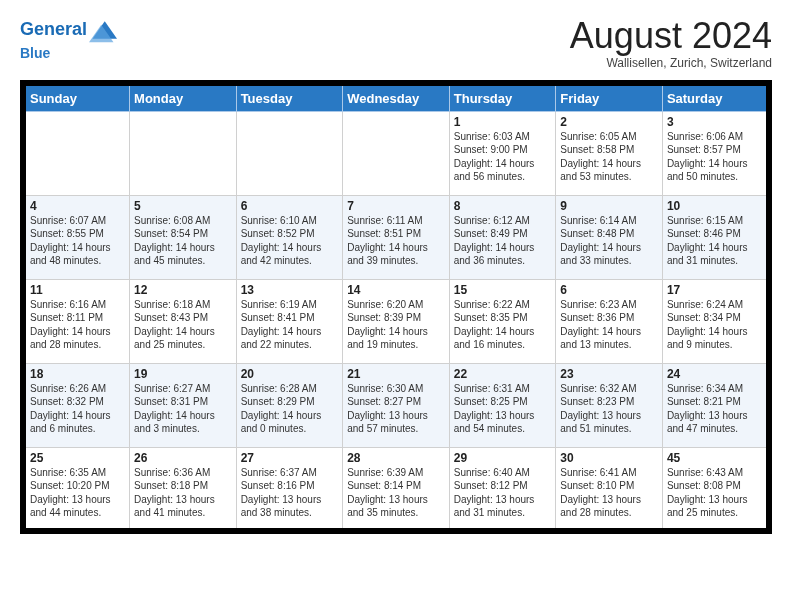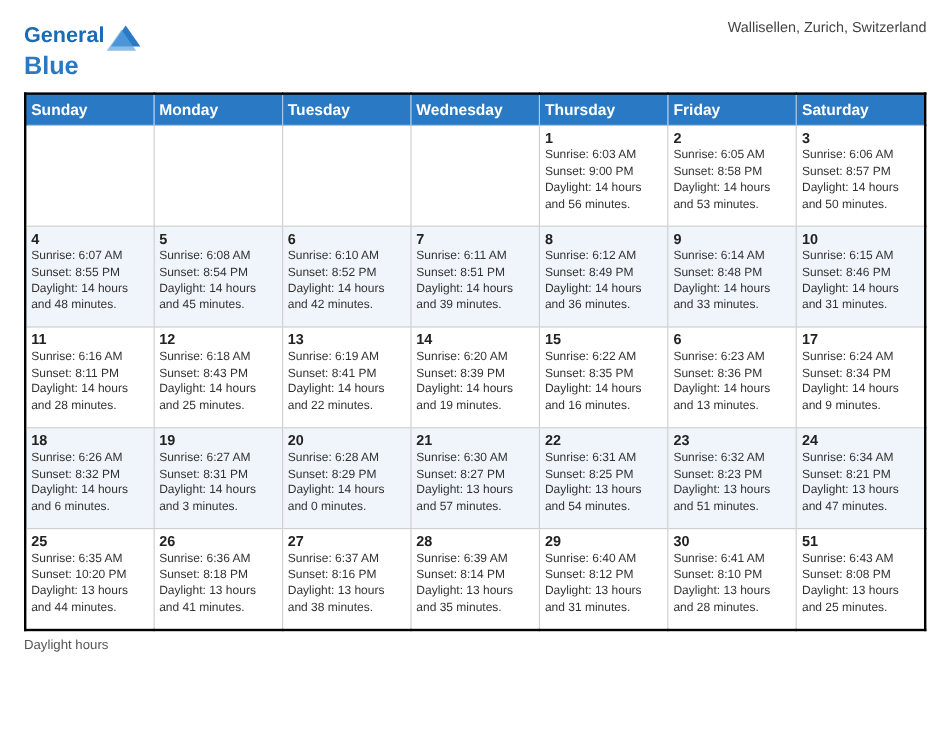--- a/index.html
+++ b/index.html
@@ -49,21 +49,21 @@
       color: #222;
       line-height: 1.1;
     }
     .title-block h2 {
       font-size: 12px;
       font-weight: normal;
       color: #444;
     }
     .calendar {
       flex: 1;
-      border: 2px solid #000000;
+      border: 6px solid #000000;
       border-collapse: collapse;
       width: 100%;
       table-layout: fixed;
     }
     .calendar thead tr th {
       background: #2979c4;
       color: #fff;
       font-size: 13px;
       font-weight: bold;
       padding: 5px 4px;
@@ -109,24 +109,25 @@
       <div>
         <div style="display:flex;align-items:center;">
           <span class="logo-text">
             <span class="blue">General</span>
           </span>
           <svg class="logo-icon" viewBox="0 0 32 28" xmlns="http://www.w3.org/2000/svg">
             <polygon points="4,24 18,4 32,24" fill="#2979c4"></polygon>
             <polygon points="0,28 14,8 28,28" fill="#5ba3e0" opacity="0.7"></polygon>
           </svg>
         </div>
-        <span class="logo-text" style="color:#2979c4;font-size:21px;font-weight:bold;">Blue</span>
+        <span class="logo-text" style="color:#2979c4;font-size:14px;font-weight:bold;">Blue</span>
       </div>
     </div>
     <div class="title-block">
+      <h1>August 2024</h1>
       <h2>Wallisellen, Zurich, Switzerland</h2>
     </div>
   </div>
 
   <table class="calendar">
     <thead>
       <tr>
       <th>Sunday</th>
           <th>Monday</th>
           <th>Tuesday</th>
@@ -263,24 +264,21 @@
 Daylight: 13 hours
 and 35 minutes.</span></td>
           <td><span class="day-num">29</span><span class="day-info" style="white-space: pre-line;">Sunrise: 6:40 AM
 Sunset: 8:12 PM
 Daylight: 13 hours
 and 31 minutes.</span></td>
           <td><span class="day-num">30</span><span class="day-info" style="white-space: pre-line;">Sunrise: 6:41 AM
 Sunset: 8:10 PM
 Daylight: 13 hours
 and 28 minutes.</span></td>
-          <td><span class="day-num">51</span><span class="day-info" style="white-space: pre-line;">Sunrise: 6:43 AM
+          <td><span class="day-num">45</span><span class="day-info" style="white-space: pre-line;">Sunrise: 6:43 AM
 Sunset: 8:08 PM
 Daylight: 13 hours
 and 25 minutes.</span></td>
         </tr>
       </tbody>
   </table>
 
-  <div class="footer">
-    <span>Daylight hours</span>
-  </div>
 </div>
 
 </body></html>

